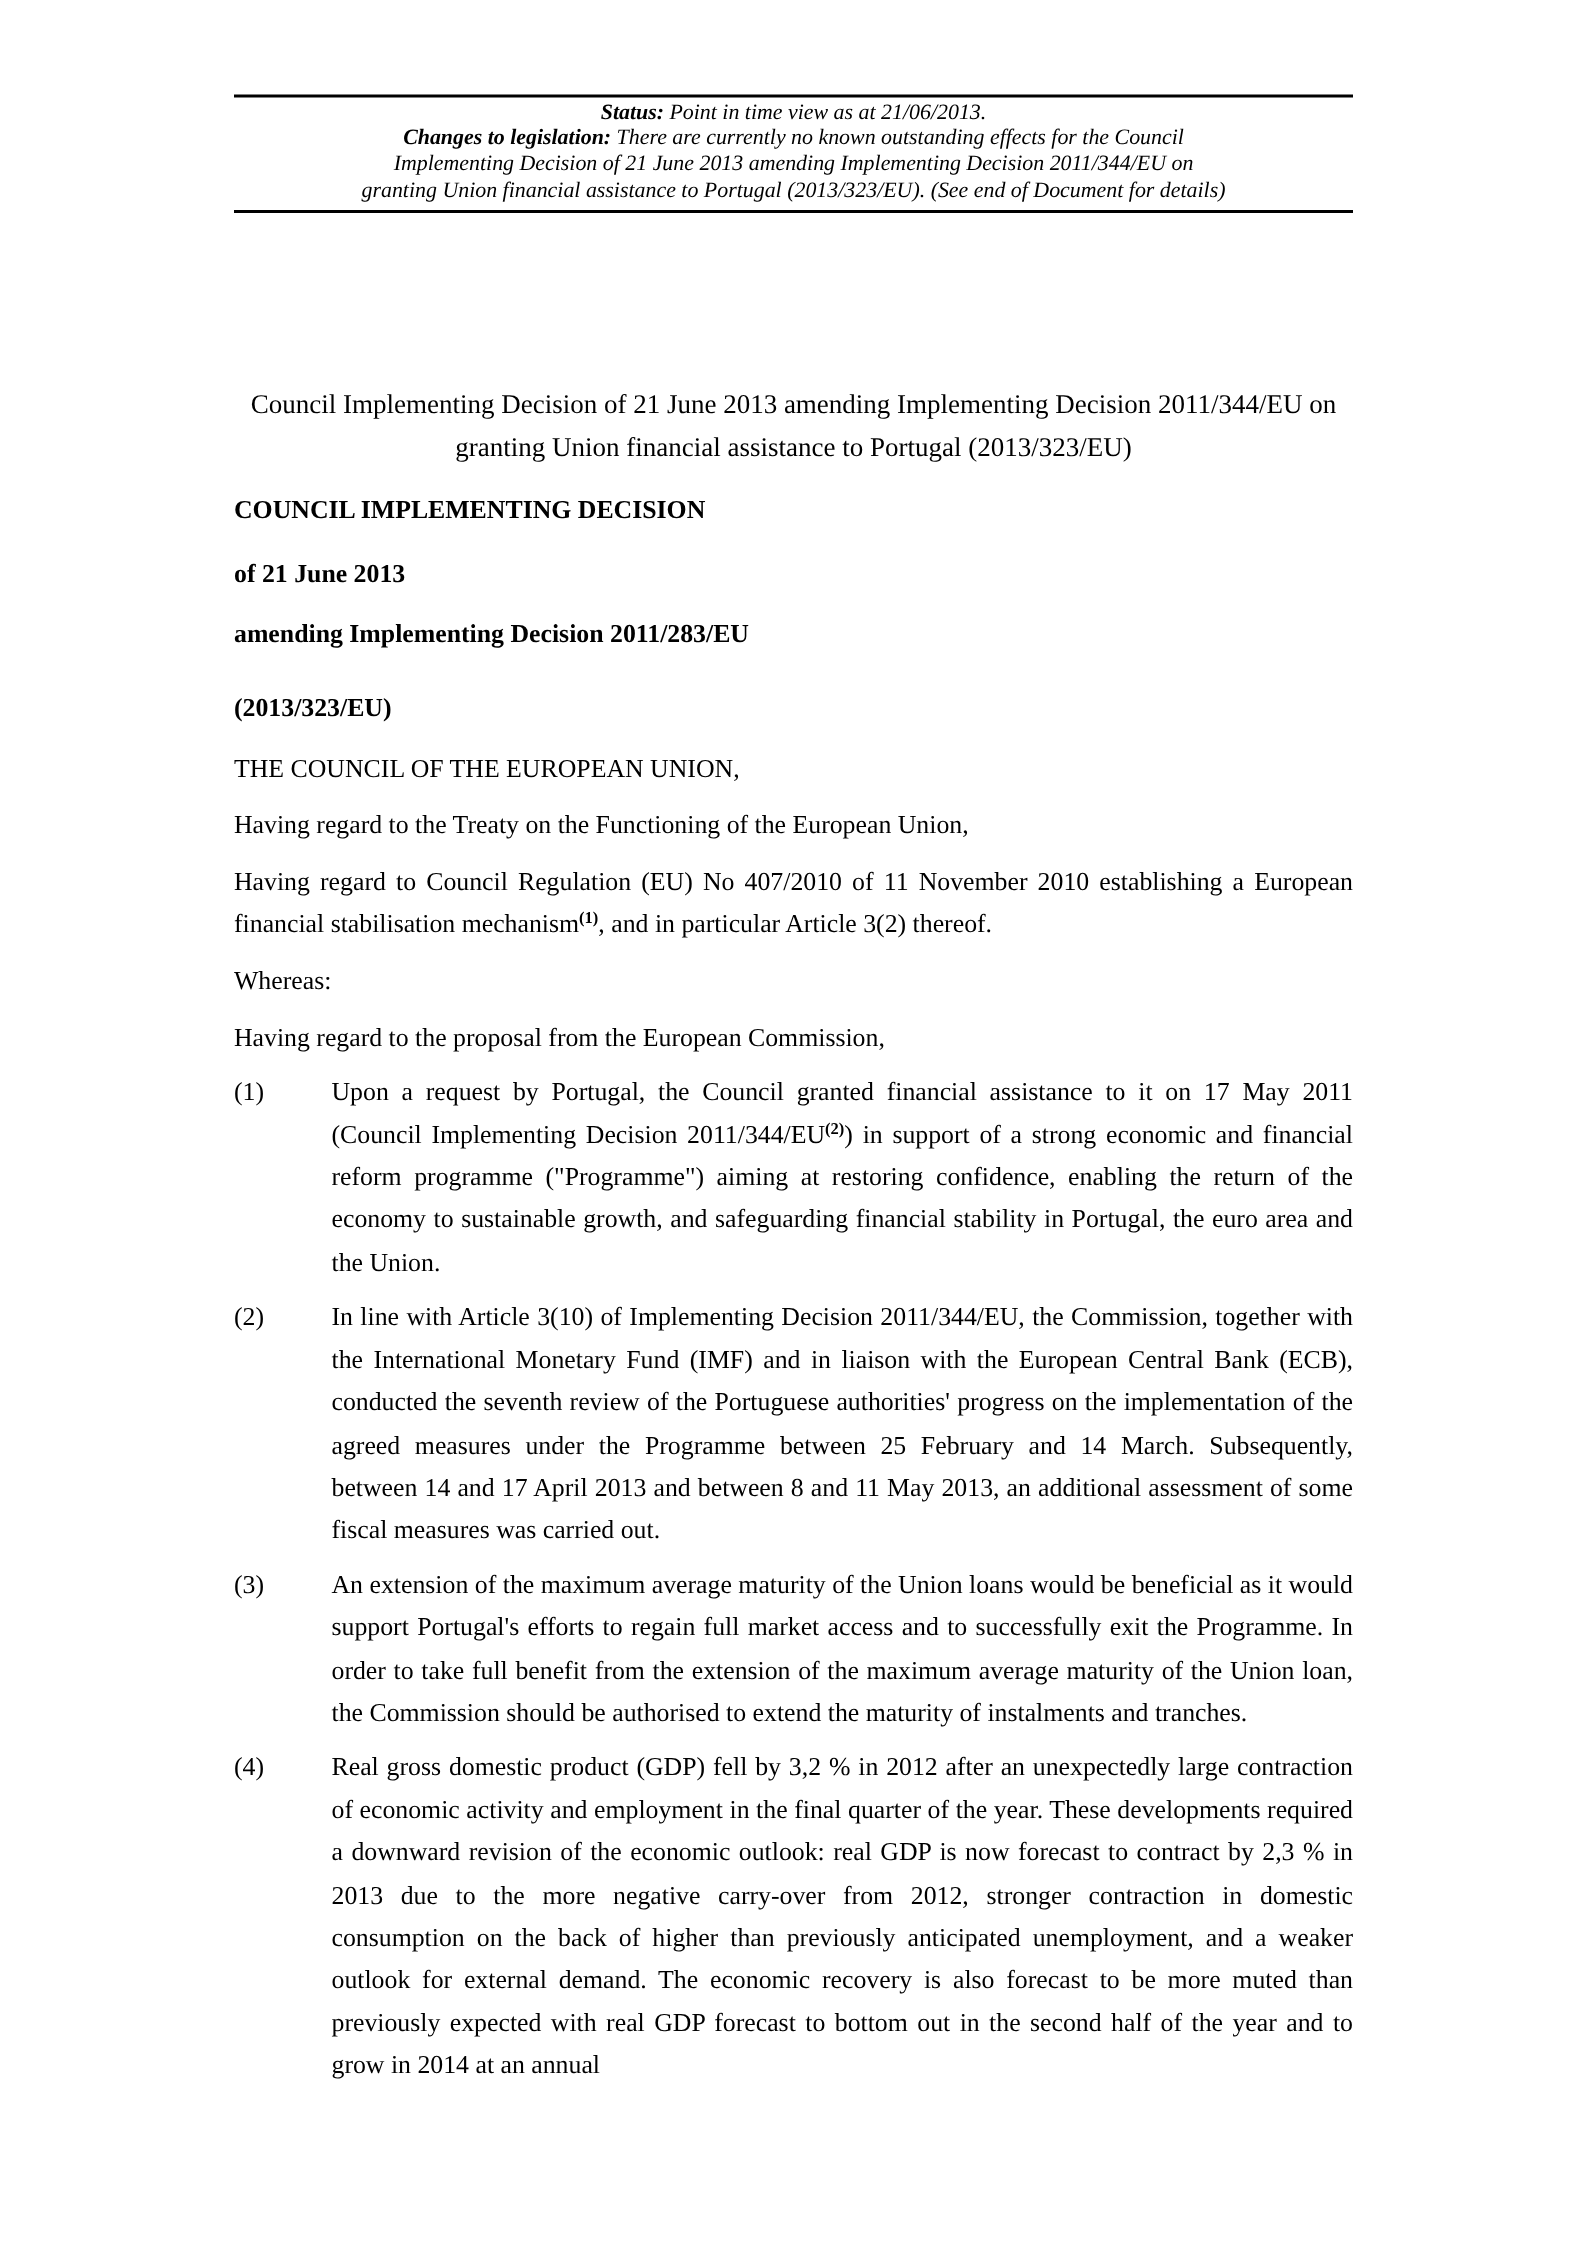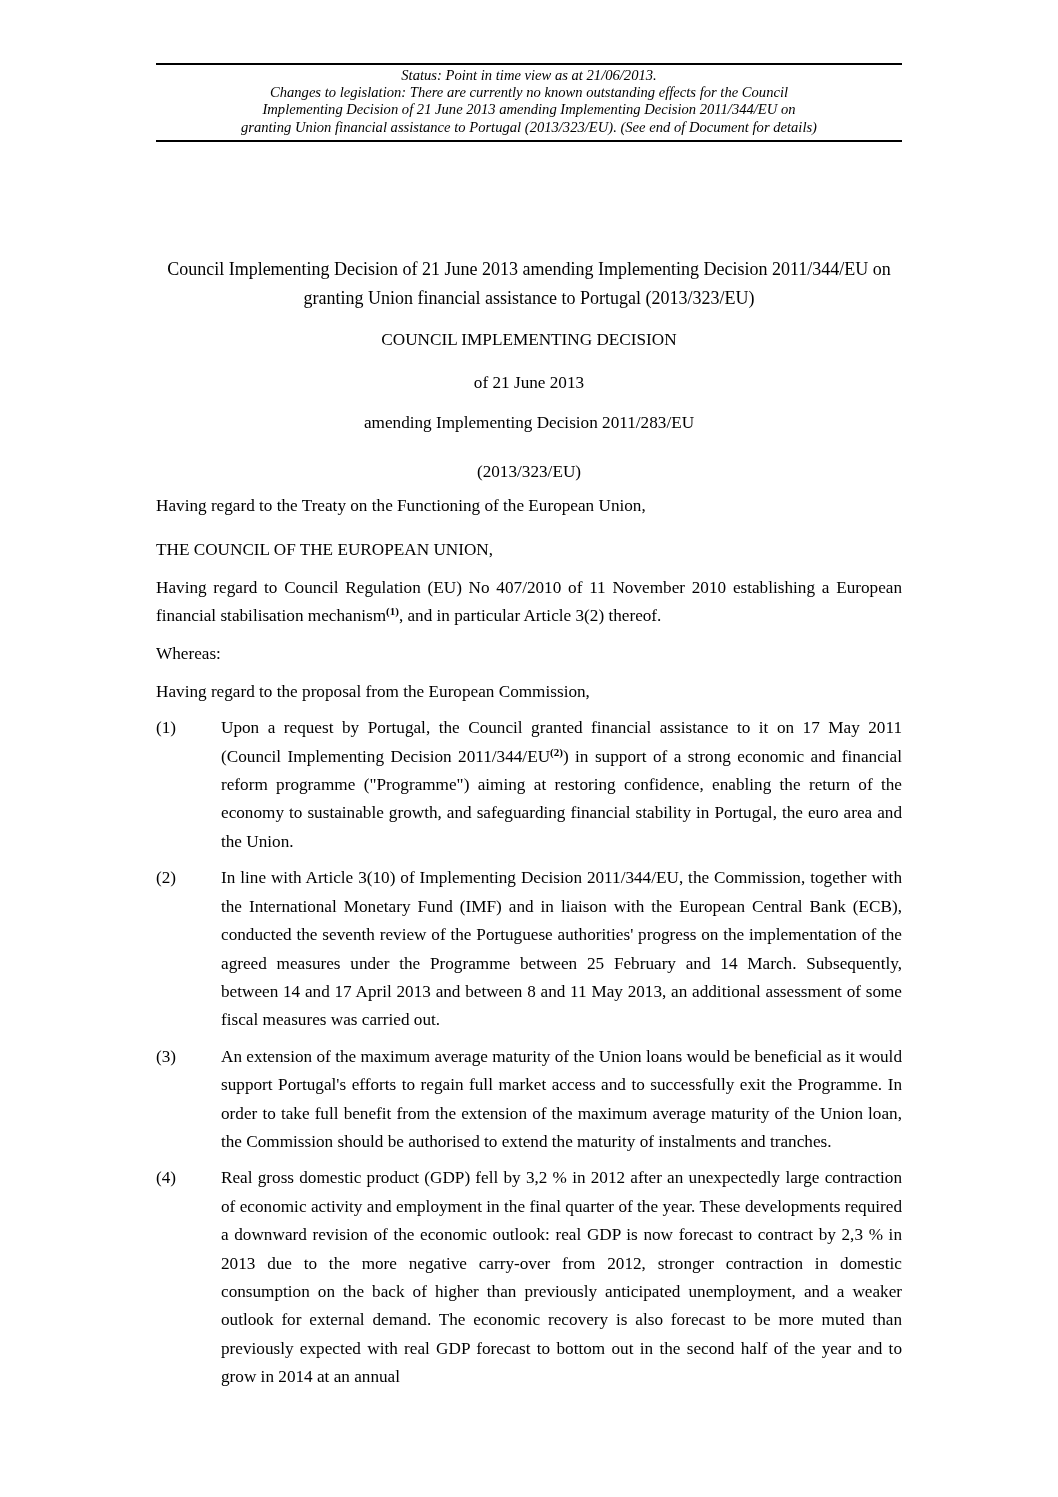--- a/index.html
+++ b/index.html
@@ -28,32 +28,33 @@
     padding: 2px 0 4px 0;
     text-align: center;
     font-style: italic;
     font-size: 14.6px;
     line-height: 17.2px;
   }
   .notice-inner {
     max-width: 578px;
     margin: 0 auto;
   }
-  .nlabel { font-weight: normal; margin-top: 20px; }
+  .nlabel { font-weight: bold; margin-top: 20px; }
   
   .doc-title {
     margin-top: 113px;
     text-align: center;
     font-size: 18px;
     line-height: 29px;
   }
   .h-center {
-    text-align: center;
+    text-align: left;
     font-size: 17.2px;
     line-height: 22px;
+    font-weight: bold;
   }
   .h-cid   { margin-top: 16px; }
   .h-date  { margin-top: 21px; }
   .h-subj  { margin-top: 18px; }
   .h-ref   { margin-top: 27px; }
   
   .body-line, .recital {
     font-size: 17.2px;
     line-height: 28.4px;
   }
@@ -94,22 +95,22 @@
     </div>
 
     <div class="doc-title">Council Implementing Decision of 21 June 2013 amending Implementing Decision 2011/344/EU on granting Union financial assistance to Portugal (2013/323/EU)</div>
     <div class="h-center h-cid">COUNCIL IMPLEMENTING DECISION</div>
     <div class="h-center h-date">of 21 June 2013</div>
     <div class="h-center h-subj">
       <div>amending Implementing Decision 2011/283/EU</div>
     </div>
     <div class="h-center h-ref">(2013/323/EU)</div>
 
+    <div class="body-line opening">THE COUNCIL OF THE EUROPEAN UNION,</div>
     <div class="body-line cit">Having regard to the Treaty on the Functioning of the European Union,</div>
-    <div class="body-line opening">THE COUNCIL OF THE EUROPEAN UNION,</div>
     <div class="body-line cit just"><span>Having regard to Council Regulation (EU) No 407/2010 of 11 November 2010 establishing a European financial stabilisation mechanism</span><sup class="fnref">(1)</sup><span>, and in particular Article 3(2) thereof.</span></div>
     <div class="body-line whereas">Whereas:</div>
     <div class="body-line cit">Having regard to the proposal from the European Commission,</div>
 
     <div class="recital">
       <div class="recital-num">(1)</div>
       <div class="recital-body"><span>Upon a request by Portugal, the Council granted financial assistance to it on 17 May 2011 (Council Implementing Decision 2011/344/EU</span><sup class="fnref">(2)</sup><span>) in support of a strong economic and financial reform programme ("Programme") aiming at restoring confidence, enabling the return of the economy to sustainable growth, and safeguarding financial stability in Portugal, the euro area and the Union.</span></div>
     </div>
 
     <div class="recital">

